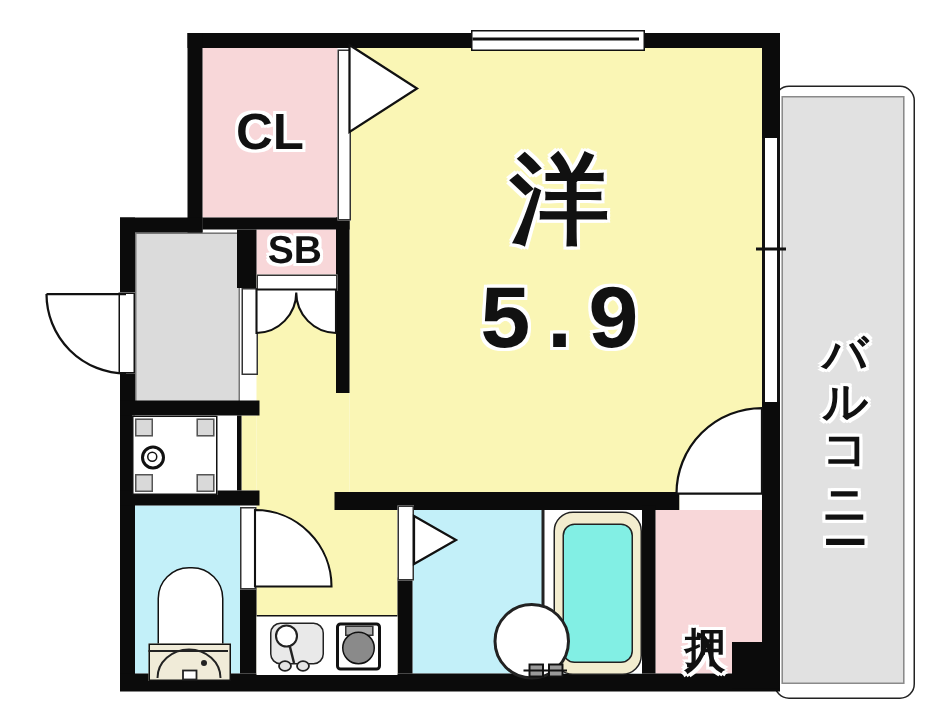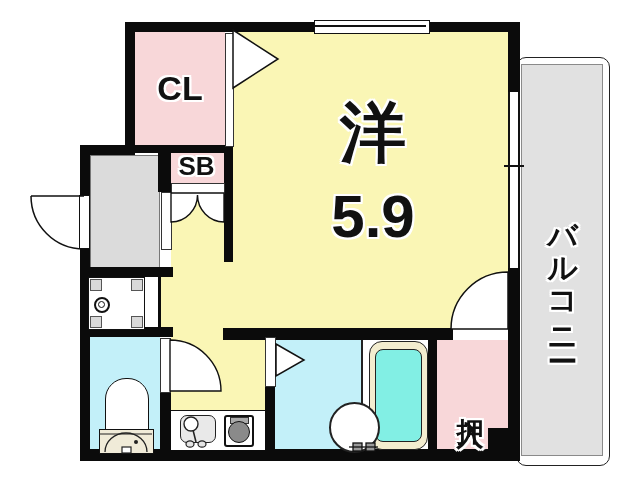--- a/index.html
+++ b/index.html
@@ -137,20 +137,20 @@
 
   <div class="abs center" style="left:135px;top:32px;width:90px;height:113px;">
     <span class="halo" style="font-size:34px;">CL</span>
   </div>
   <div class="abs center" style="left:171px;top:150px;width:51px;height:33px;">
     <span class="halo" style="font-size:26px;">SB</span>
   </div>
   <div class="abs center" style="left:253px;top:88px;width:240px;height:90px;">
     <span class="halo" style="font-size:66px;">洋</span>
   </div>
-  <div class="abs center" style="left:253px;top:180px;width:240px;height:72px;">
+  <div class="abs center" style="left:253px;top:180px;width:240px;height:72px;font-family:Liberation Mono, monospace;">
     <span class="halo" style="font-size:60px;">5.9</span>
   </div>
   <div class="abs center" style="left:440px;top:355px;width:60px;height:85px;">
     <span class="halo vtext" style="font-size:27px;">押入</span>
   </div>
 
 </div>
 
 </body></html>

